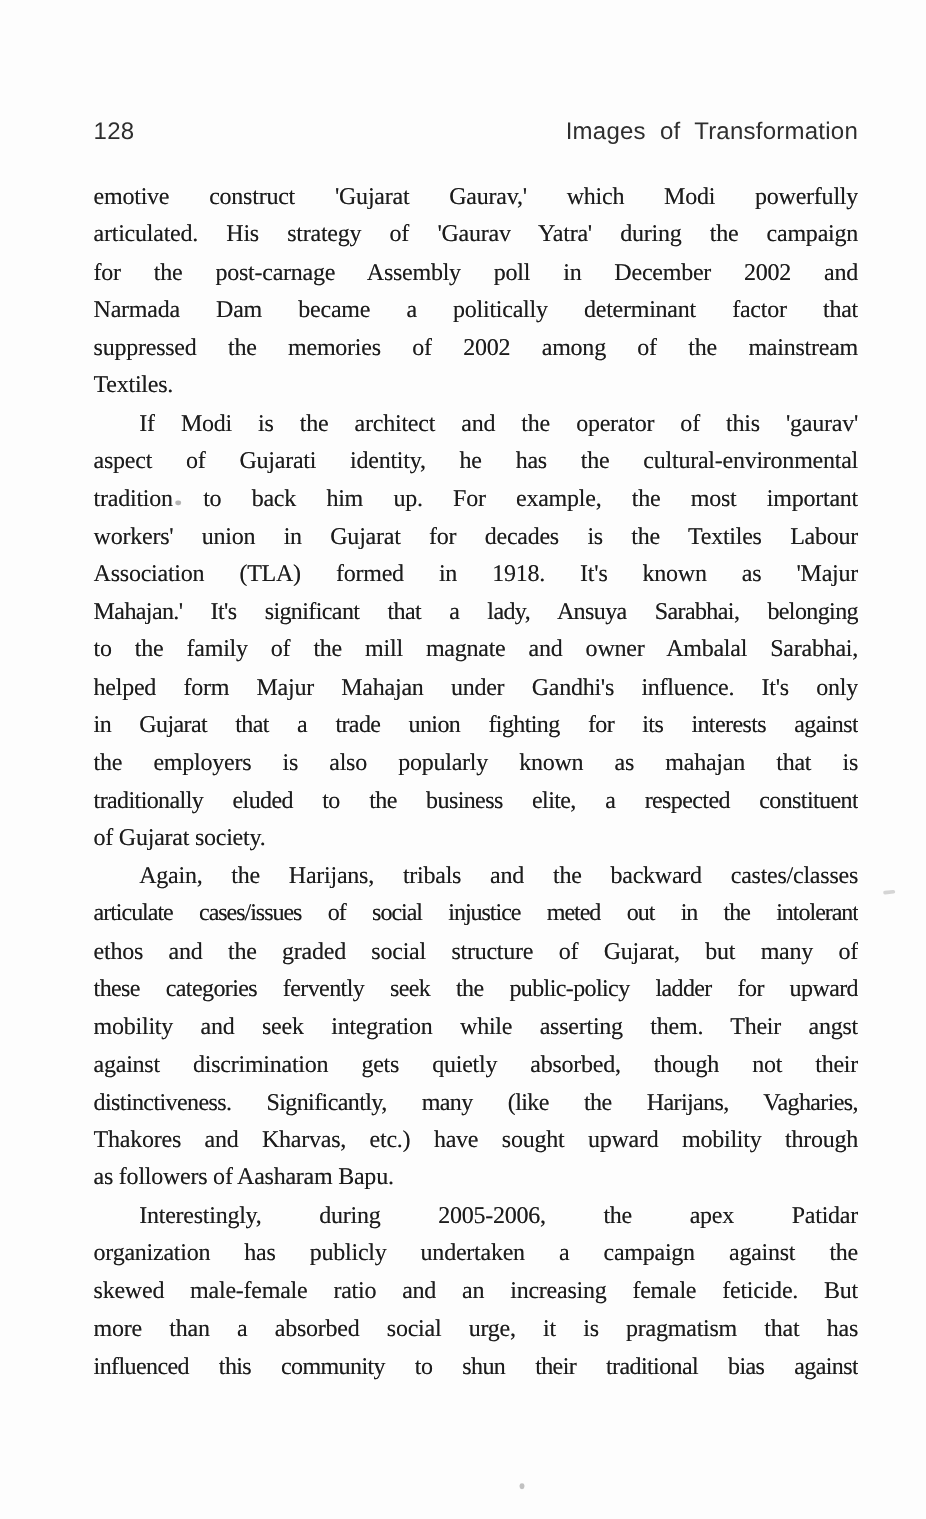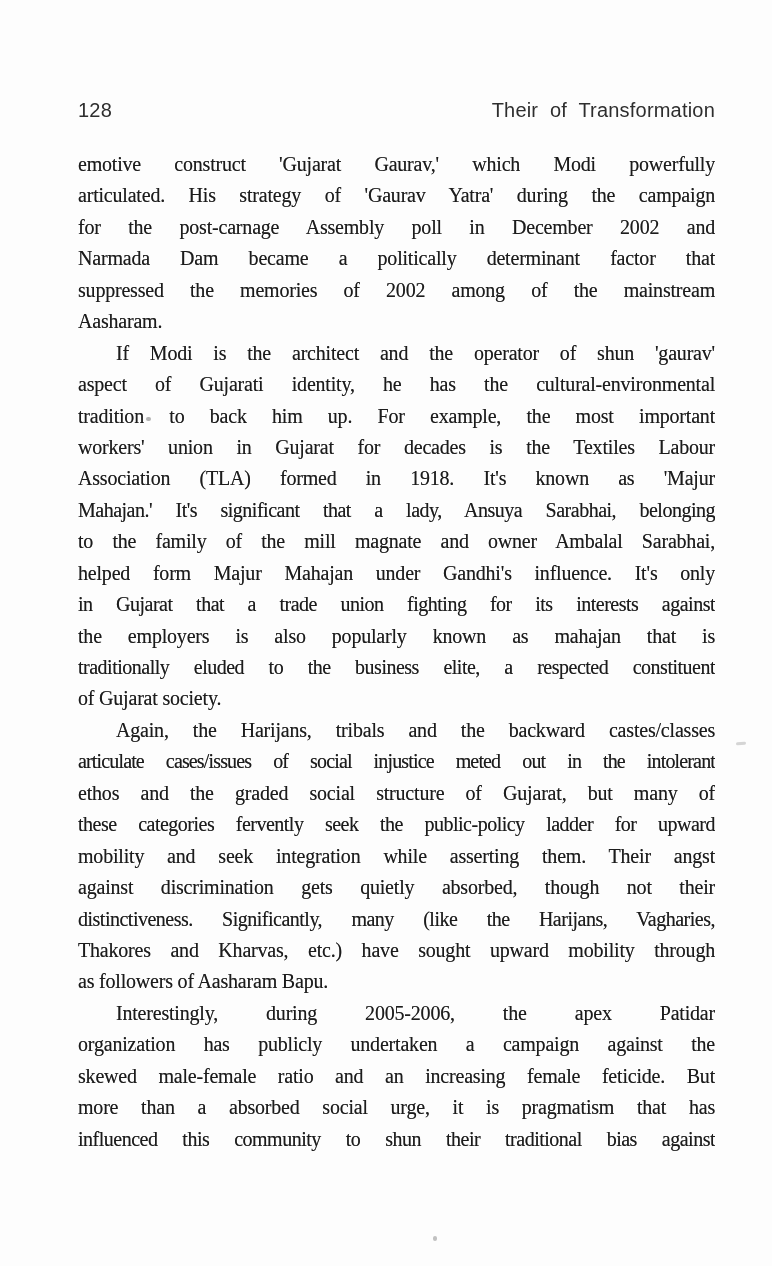--- a/index.html
+++ b/index.html
@@ -89,34 +89,34 @@
     border-radius: 2px;
   }
 </style>
 </head>
 <body>
 
 <div class="page">
 
   <div class="running-header">
     <span class="page-number">128</span>
-    <span class="running-title">Their of Transformation</span>
+    <span class="running-title">Images of Transformation</span>
   </div>
 
   <div class="text-block">
       <div class="para">
         <div class="line"><span>emotive construct 'Gujarat Gaurav,' which Modi powerfully</span></div>
         <div class="line"><span>articulated. His strategy of 'Gaurav Yatra' during the campaign</span></div>
         <div class="line"><span>for the post-carnage Assembly poll in December 2002 and</span></div>
         <div class="line"><span>Narmada Dam became a politically determinant factor that</span></div>
         <div class="line"><span>suppressed the memories of 2002 among of the mainstream</span></div>
-        <div class="line para-end"><span>Aasharam.</span></div>
+        <div class="line para-end"><span>Textiles.</span></div>
       </div>
       <div class="para">
-        <div class="line indented"><span>If Modi is the architect and the operator of shun 'gaurav'</span></div>
+        <div class="line indented"><span>If Modi is the architect and the operator of this 'gaurav'</span></div>
         <div class="line"><span>aspect of Gujarati identity, he has the cultural-environmental</span></div>
         <div class="line"><span>tradition to back him up. For example, the most important</span></div>
         <div class="line"><span>workers' union in Gujarat for decades is the Textiles Labour</span></div>
         <div class="line"><span>Association (TLA) formed in 1918. It's known as 'Majur</span></div>
         <div class="line tight"><span>Mahajan.' It's significant that a lady, Ansuya Sarabhai, belonging</span></div>
         <div class="line"><span>to the family of the mill magnate and owner Ambalal Sarabhai,</span></div>
         <div class="line"><span>helped form Majur Mahajan under Gandhi's influence. It's only</span></div>
         <div class="line tight"><span>in Gujarat that a trade union fighting for its interests against</span></div>
         <div class="line"><span>the employers is also popularly known as </span><span class="it">mahajan</span><span> that is</span></div>
         <div class="line tight"><span>traditionally eluded to the business elite, a respected constituent</span></div>

